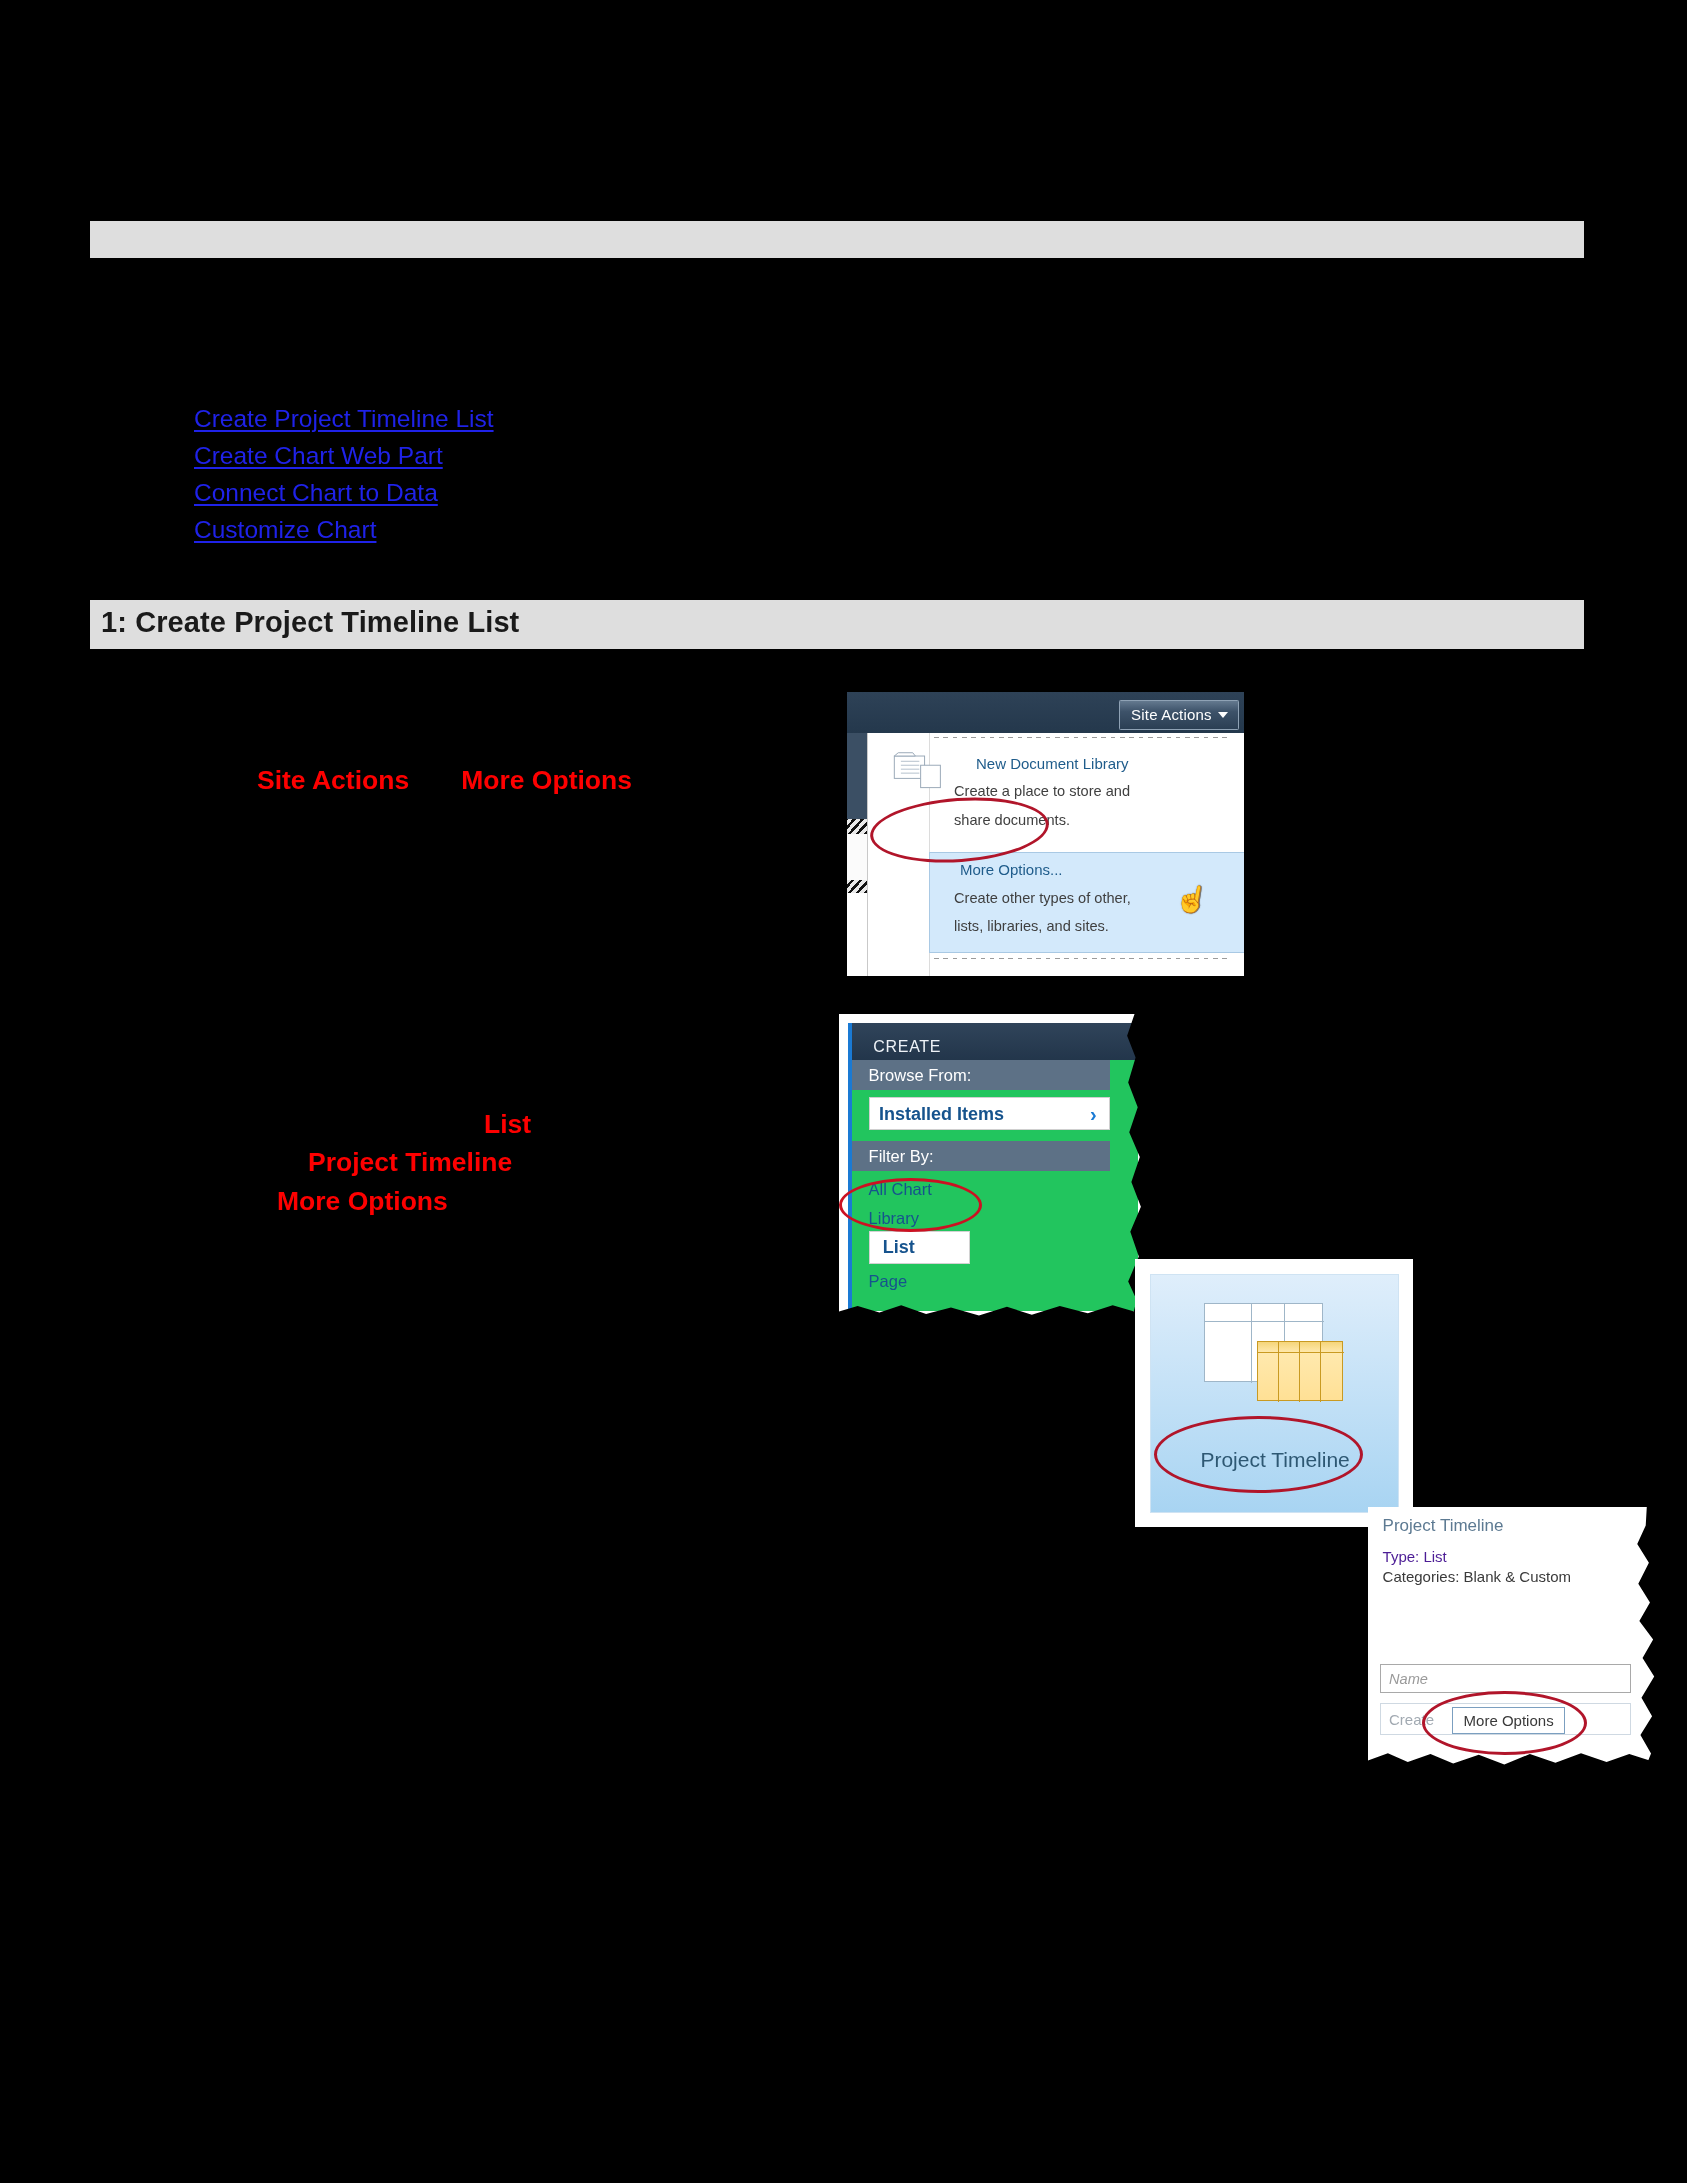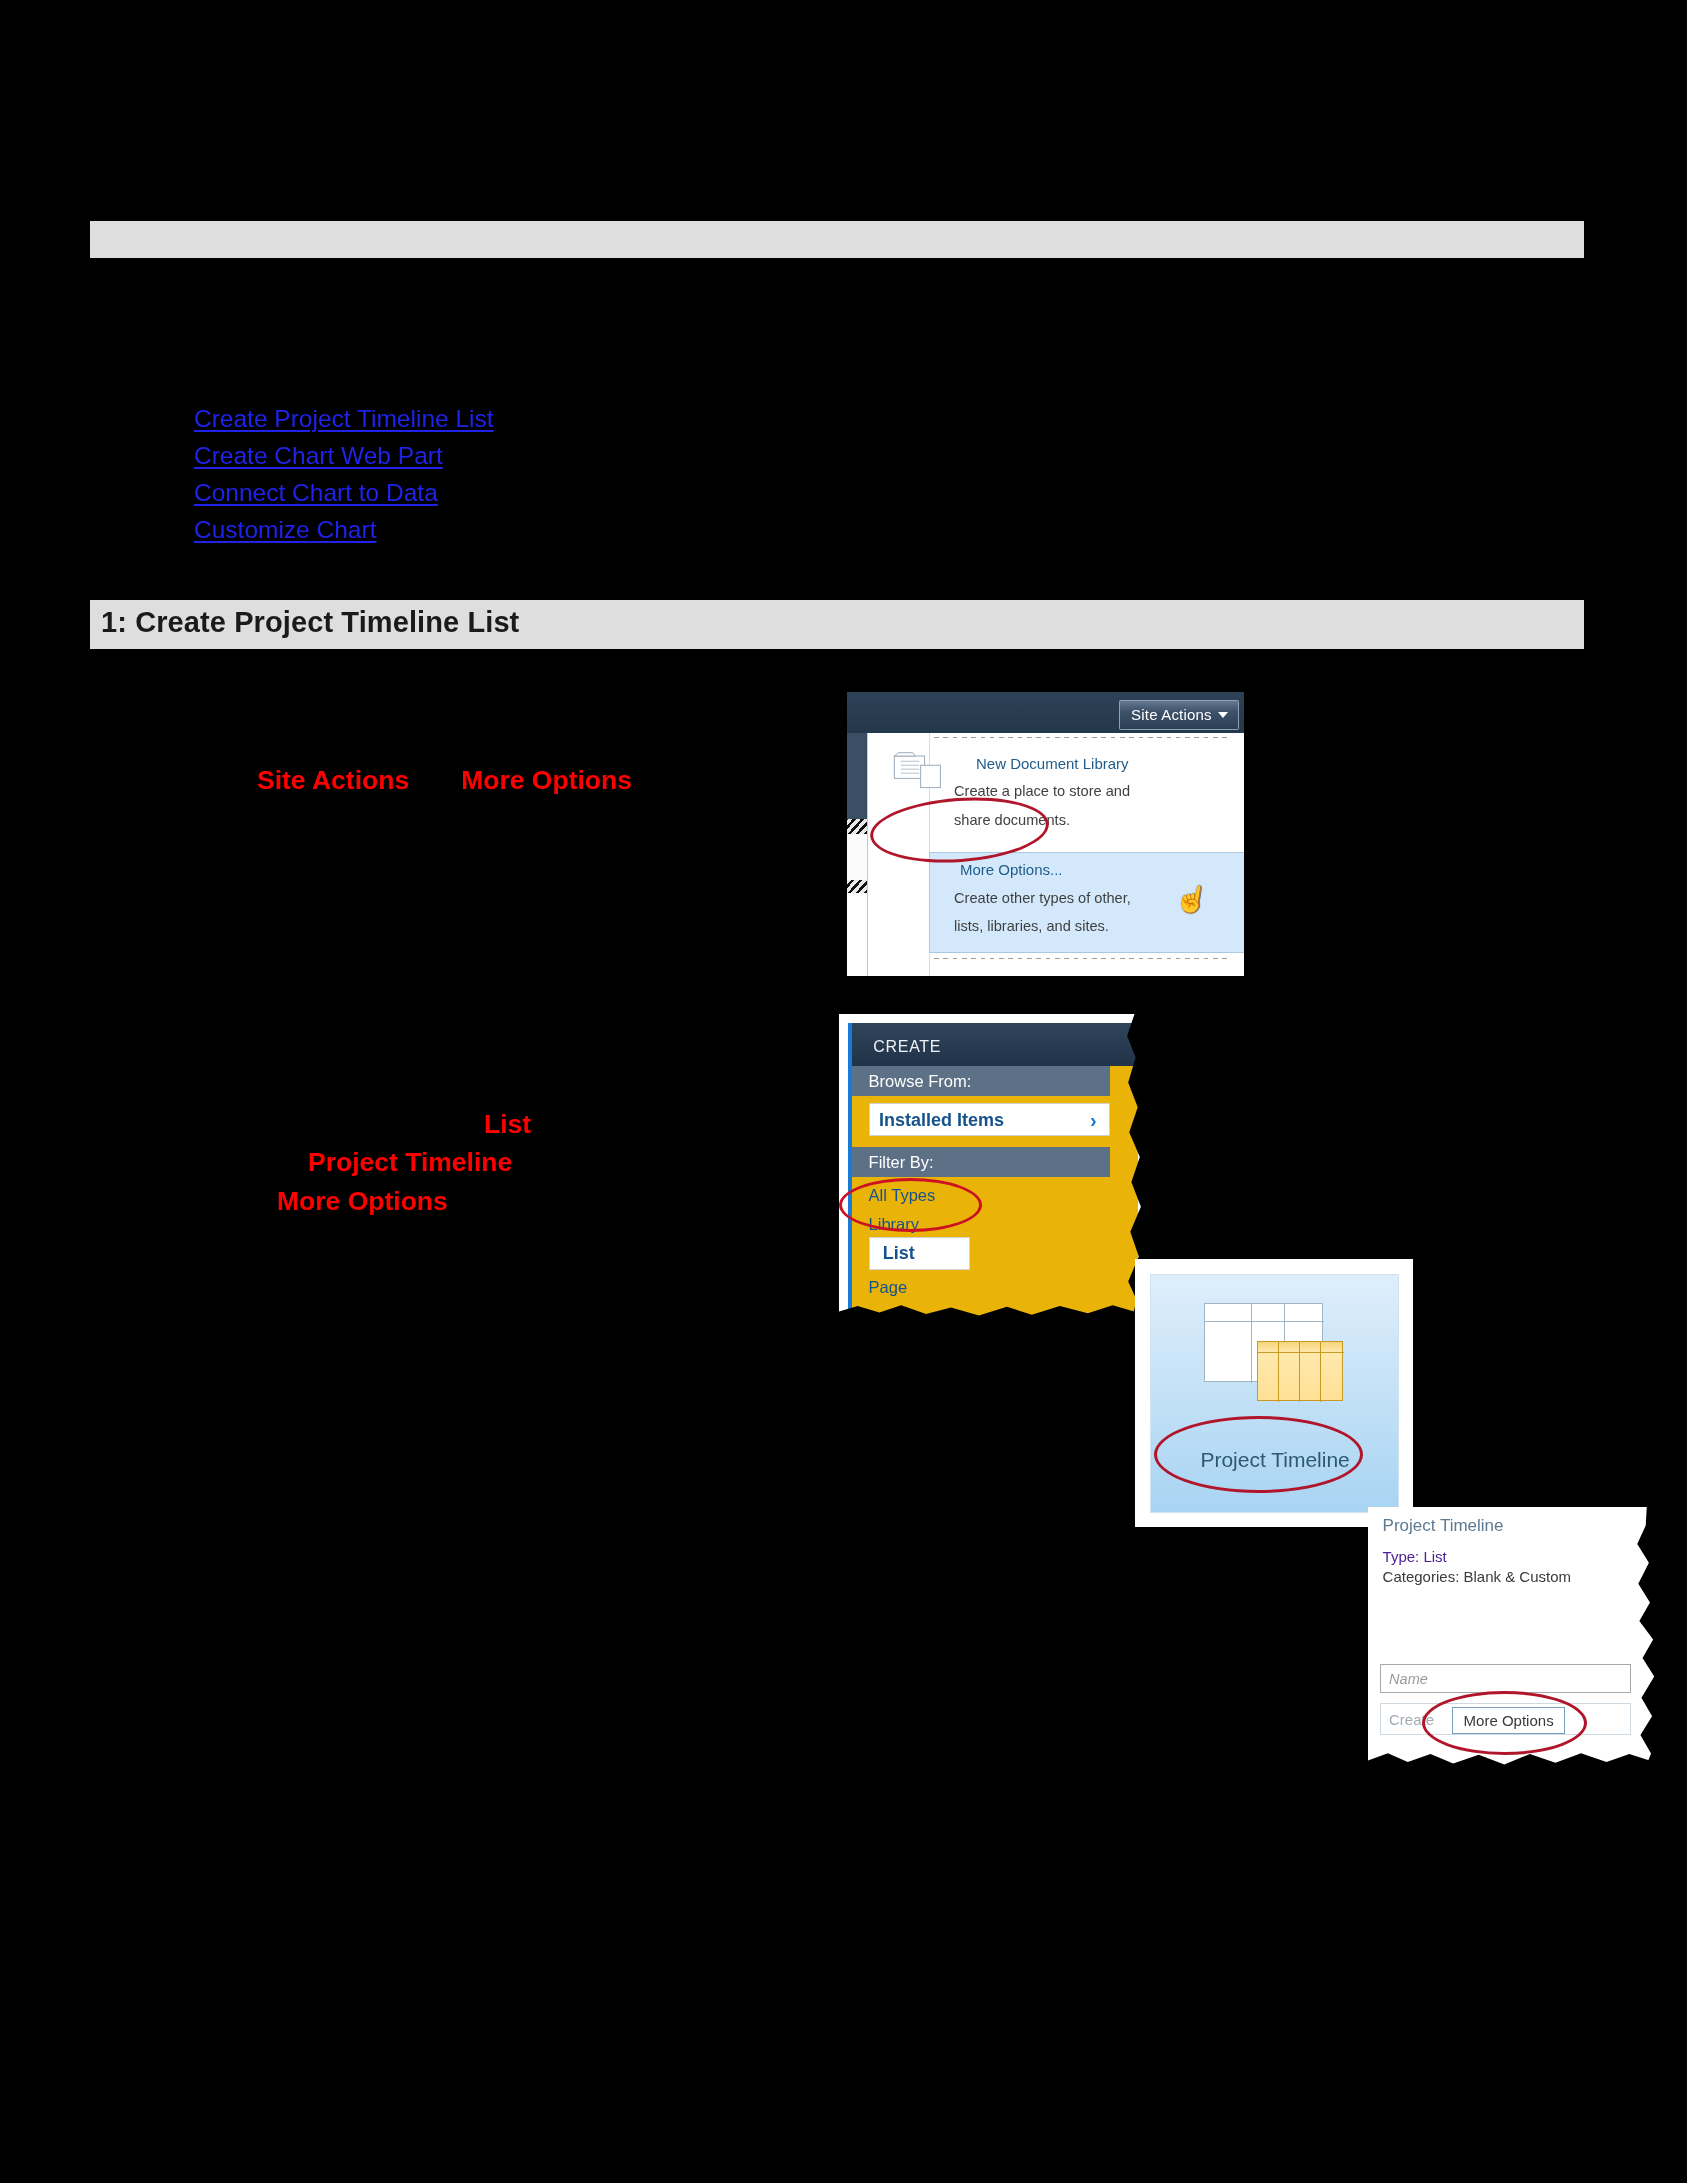--- a/index.html
+++ b/index.html
@@ -196,22 +196,22 @@
   }
   #cr-title {
     position: absolute; left: 25px; top: 14.6px;
     font-size: 16px; letter-spacing: 0.7px; color: #eef3f8;
   }
   #cr-blue-edge {
     position: absolute; left: 9.3px; top: 9.3px; width: 3.3px; height: 298px;
     background: #1a7ad4;
   }
   #cr-body {
-    position: absolute; left: 12.6px; top: 52px; width: 286px; height: 251px;
-    background: #eab308;
+    position: absolute; left: 12.6px; top: 46px; width: 286px; height: 251px;
+    background: #22c55e;
   }
   .cr-section {
     position: absolute; left: 0; width: 258px; height: 30px;
     background: #5d7186;
     color: #ffffff;
     font-size: 16.5px;
     padding-left: 17px;
     line-height: 30px;
     white-space: nowrap;
   }
@@ -435,21 +435,21 @@
         <div id="cr-title">CREATE</div>
       </div>
       <div id="cr-blue-edge"></div>
       <div id="cr-body">
         <div class="cr-section" id="cr-browse-from">Browse From:</div>
         <div id="cr-installed">
           <span>Installed Items</span>
           <span class="chev">›</span>
         </div>
         <div class="cr-section" id="cr-filter-by">Filter By:</div>
-        <div class="cr-filter-item" id="cr-all-types">All Types</div>
+        <div class="cr-filter-item" id="cr-all-types">All Chart</div>
         <div class="cr-filter-item" id="cr-library">Library</div>
         <div id="cr-list-box">
           <div id="cr-list-label">List</div>
         </div>
         <div class="cr-filter-item" id="cr-page">Page</div>
       </div>
       <div id="cr-list-ellipse"></div>
       <div id="cr-tear-right"></div>
       <div id="cr-tear-bottom"></div>
     </div>

